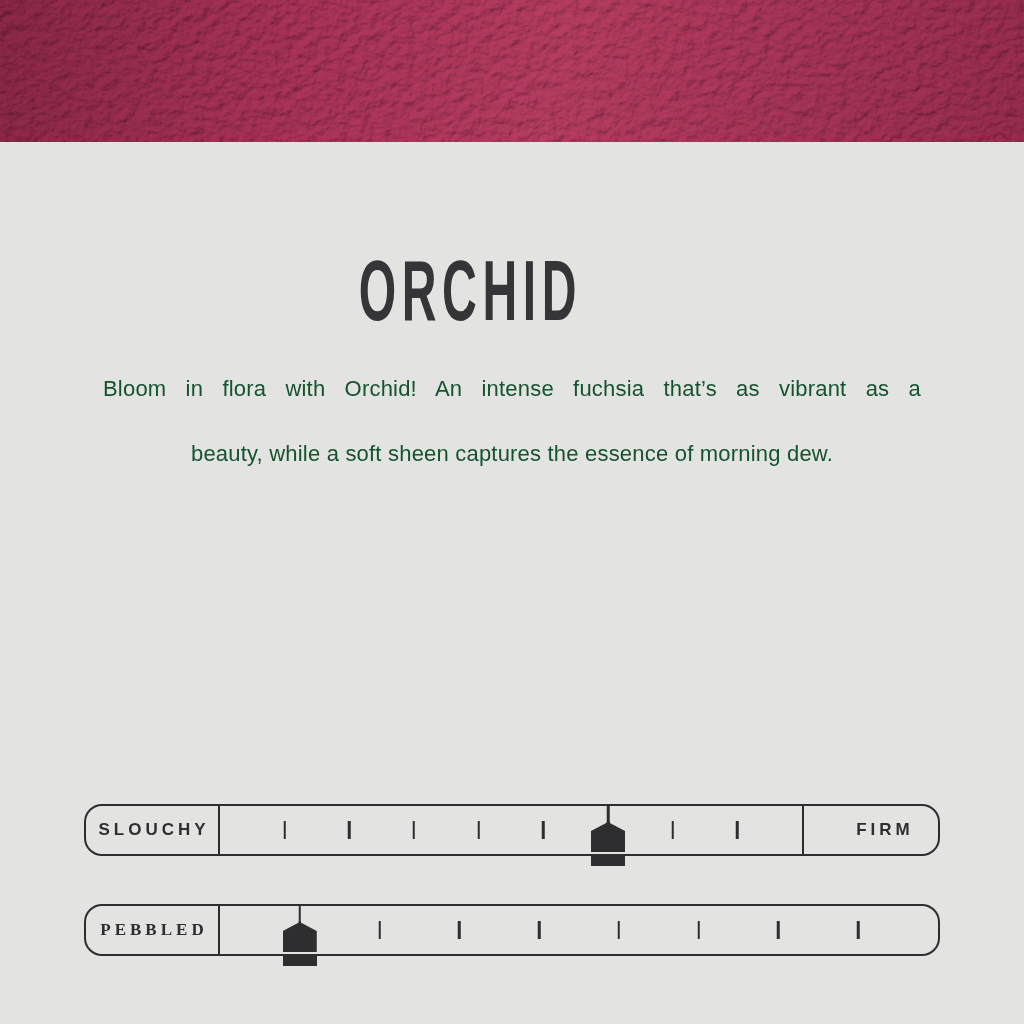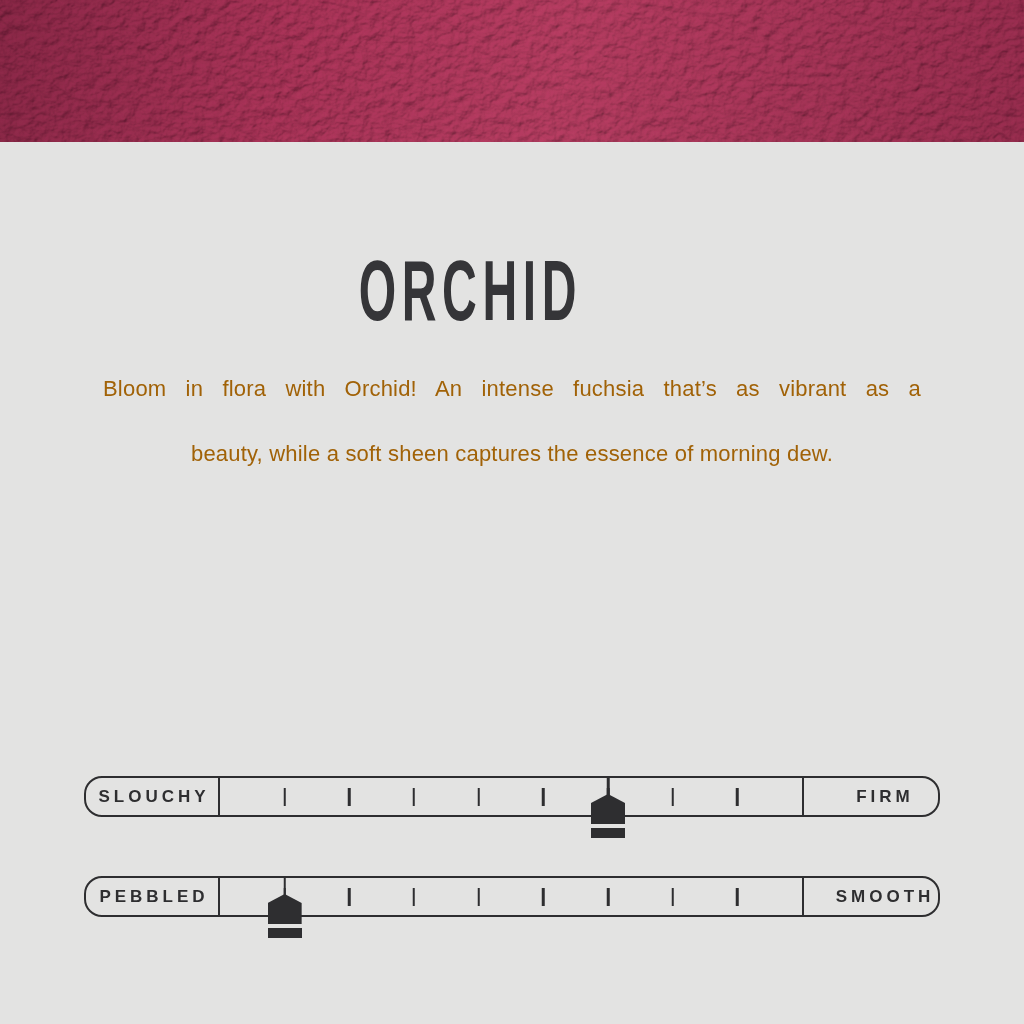--- a/index.html
+++ b/index.html
@@ -42,36 +42,37 @@
     padding-left:10px; 
     color:var(--ink);
     transform:scaleX(0.56);
     transform-origin:50% 50%;
     white-space:nowrap;
   }
 
   
   .desc{
     position:absolute;top:356px;left:103px;width:818px;
-    font-size:22px;line-height:65px;color:#a16207;
+    font-size:22px;line-height:65px;color:#14532d;
     letter-spacing:0.2px;
   }
   .desc-line{height:65px;text-align:justify;text-align-last:justify;white-space:normal;}
   .desc-line.last{text-align:right;text-align-last:center;}
 
   
   .scale{
-    position:absolute;left:84px;width:856px;height:41px;
+    position:absolute;left:84px;width:856px;height:52px;
     border:2.5px solid var(--line);
     border-radius:18px;
     display:flex;
     background:transparent;
+    margin-top:28px;
   }
   .scale.s0{top:776px;}
-  .scale.s1{top:876px;}
+  .scale.s1{top:876px;font-family:Liberation Serif, serif;}
   .scale-end{
     display:flex;align-items:center;justify-content:center;
     font-weight:700;font-size:17px;letter-spacing:4px;
     color:var(--line);
     flex:0 0 auto;
   }
   .scale-end span{padding-left:4px;}
   .scale-left{width:134px;border-right:2.5px solid var(--line);}
   .scale-right{width:136px;border-left:2.5px solid var(--line);padding-left:24px;}
   .scale-middle{flex:1 1 auto;position:relative;}
@@ -156,16 +157,13 @@
         <span class="m-base"></span>
       </div>
       <span class="tick" style="left: 22.222%;"></span>
       <span class="tick" style="left: 33.333%;"></span>
       <span class="tick" style="left: 44.444%;"></span>
       <span class="tick" style="left: 55.556%;"></span>
       <span class="tick" style="left: 66.667%;"></span>
       <span class="tick" style="left: 77.778%;"></span>
       <span class="tick" style="left: 88.889%;"></span>
     </div>
-  <div class="scale-end scale-right">
-    <span>SMOOTH</span>
-  </div>
 </div>
 
 </body></html>

